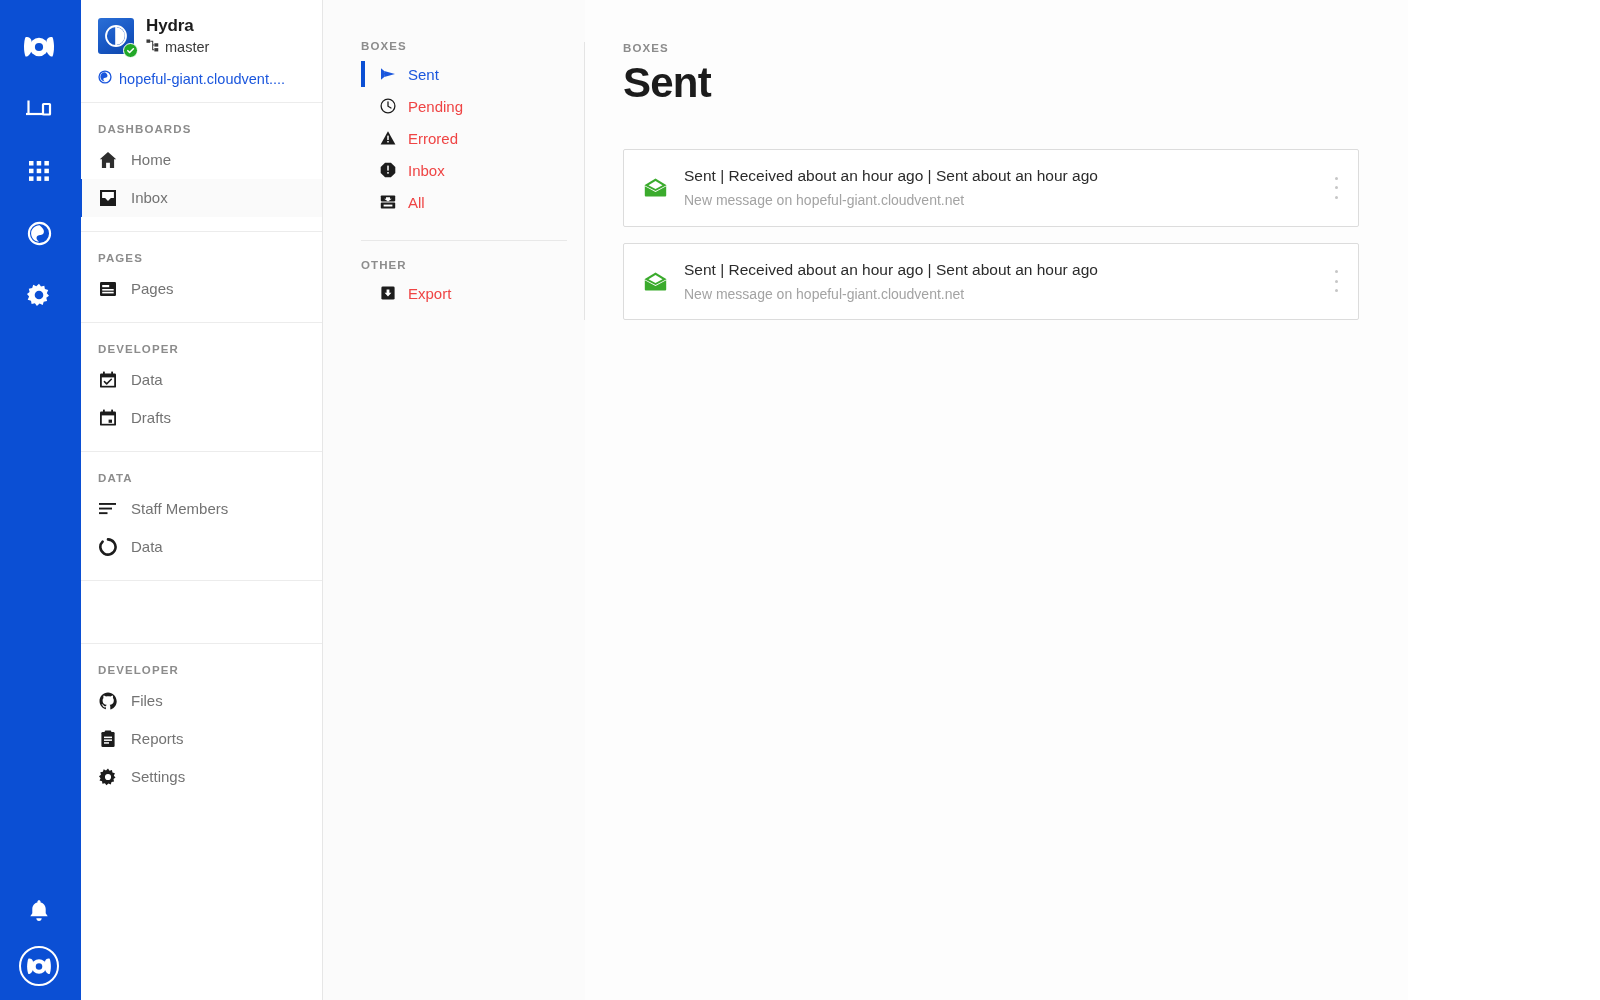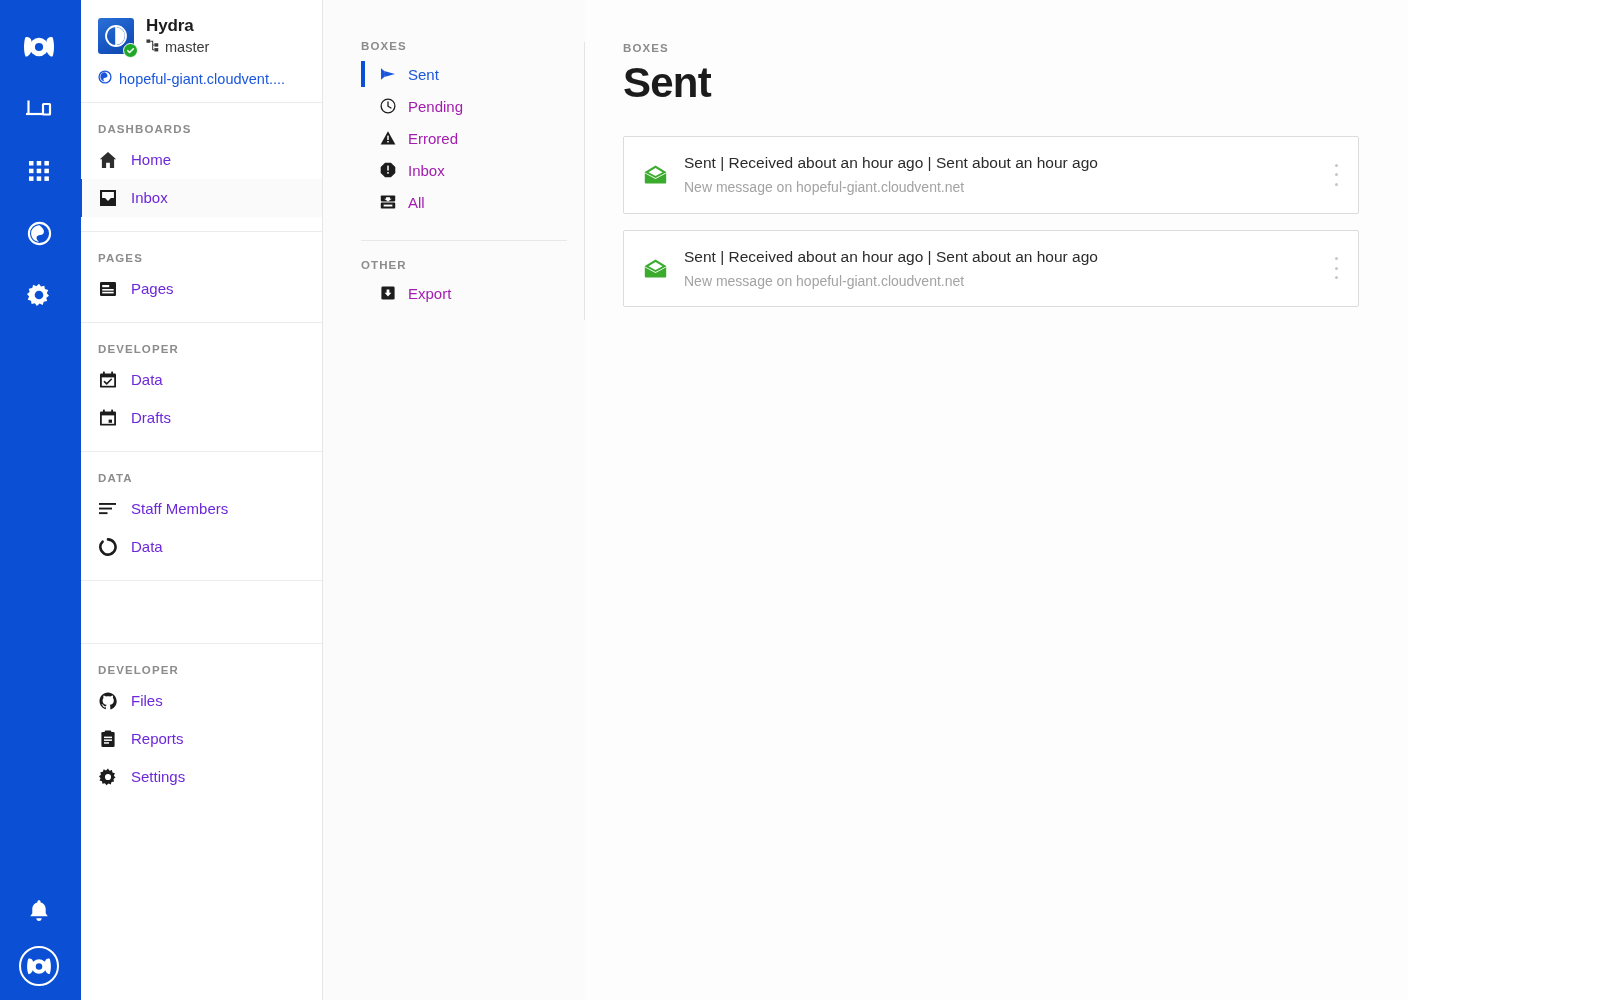--- a/index.html
+++ b/index.html
@@ -70,21 +70,21 @@
   .nav-scroll { height: calc(1000px - 112px); }
   .nav-group { border-bottom: 1px solid #ececec; padding-bottom: 14px; }
   .nav-group.no-border { border-bottom: none; }
   .group-title {
     font-size: 11.5px; font-weight: bold; letter-spacing: 1.1px;
     color: #8c8c8c; padding: 20px 20px 6px 20px;
   }
   .nav-item {
     display: flex; align-items: center; gap: 13px;
     height: 38px; padding: 0 20px;
-    font-size: 15px; color: #6d28d9; cursor: pointer;
+    font-size: 15px; color: #737373; cursor: pointer;
     position: relative;
   }
   .nav-item .ni-label { line-height: 1; }
   .nav-item.active { background: #fafafa; }
   .nav-item.active::before {
     content: ""; position: absolute; left: 0; top: 0; bottom: 0;
     width: 4px; background: #0b4fd4;
   }
   .nav-item .ni-icon { width: 20px; height: 20px; display: flex; align-items: center; justify-content: center; flex: 0 0 20px; }
   .nav-spacer { height: 62px; }
@@ -99,41 +99,41 @@
     padding: 40px 0 0 0;
     position: relative;
   }
   .boxes-inner { padding-left: 38px; padding-right: 18px; }
   .boxes-title {
     font-size: 11.5px; font-weight: bold; letter-spacing: 1.1px;
     color: #8c8c8c; margin-bottom: 6px;
   }
   .box-item {
     display: flex; align-items: center; gap: 12px;
-    height: 32px; font-size: 15px; color: #a21caf; cursor: pointer;
+    height: 32px; font-size: 15px; color: #ef4444; cursor: pointer;
     position: relative; padding-left: 18px;
   }
   .box-item .bi-icon { width: 17px; height: 17px; display: flex; align-items: center; justify-content: center; flex: 0 0 17px; }
   .box-item.active { color: #1a56dd; }
   .box-item.active::before {
     content: ""; position: absolute; left: 0; top: 3px; bottom: 3px;
     width: 3.5px; background: #0b4fd4;
   }
   .boxes-divider {
     height: 1px; background: #e8e8e8; margin: 22px 18px 0 38px;
   }
   .boxes-vrule {
     position: absolute; right: 0; top: 42px; height: 278px; width: 1px; background: #e4e4e4;
   }
 
   
   .content { flex: 1; height: 1000px; background: #fdfdfd; padding: 42px 0 0 38px; overflow: hidden; }
   .eyebrow { font-size: 11.5px; font-weight: bold; letter-spacing: 1.1px; color: #8c8c8c; }
   .page-title { font-size: 42px; font-weight: bold; color: #1c1c1c; margin-top: 6px; letter-spacing: -0.8px; line-height: 1.1; }
-  .msg-list { margin-top: 30px; width: 736px; }
+  .msg-list { margin-top: 43px; width: 736px; }
   .msg-card {
     border: 1px solid #dcdcdc; background: #ffffff;
     border-radius: 2px;
     display: flex; align-items: center;
     padding: 16px 14px 16px 18px;
     margin-bottom: 16px;
     position: relative;
     cursor: pointer;
   }
   .msg-icon { width: 26px; flex: 0 0 26px; display: flex; align-items: center; justify-content: center; margin-right: 16px; }

